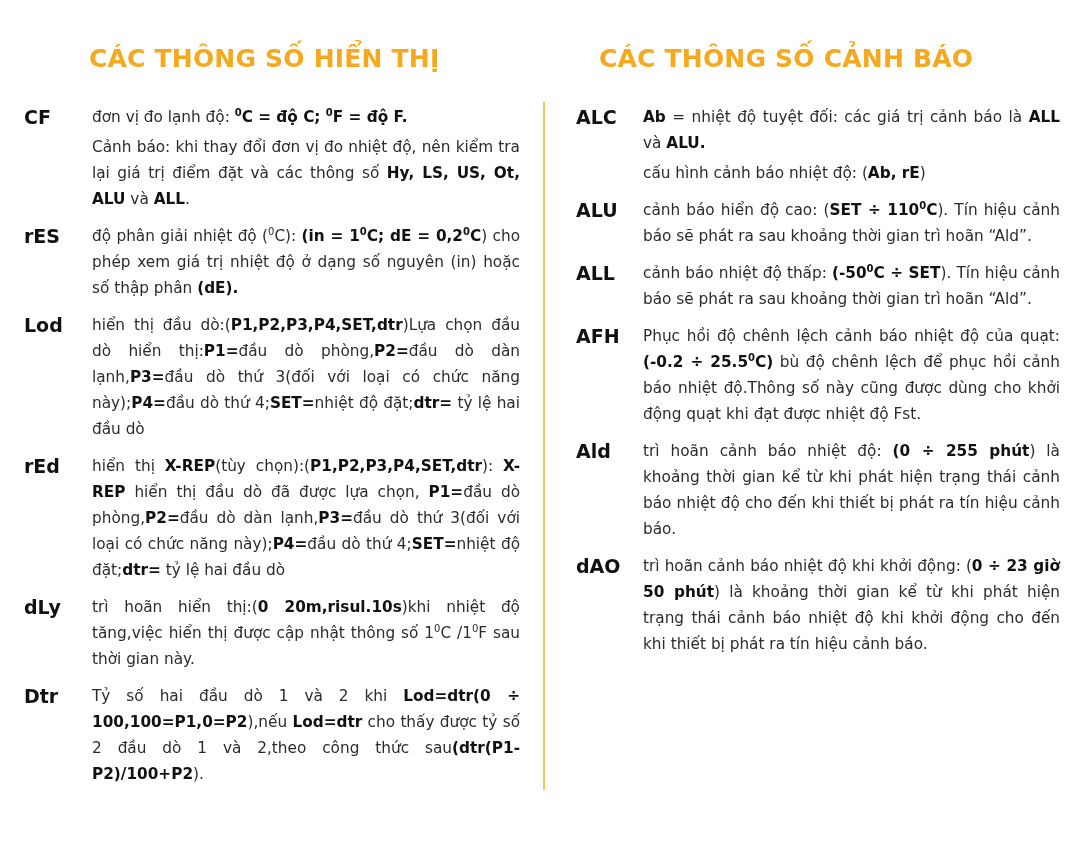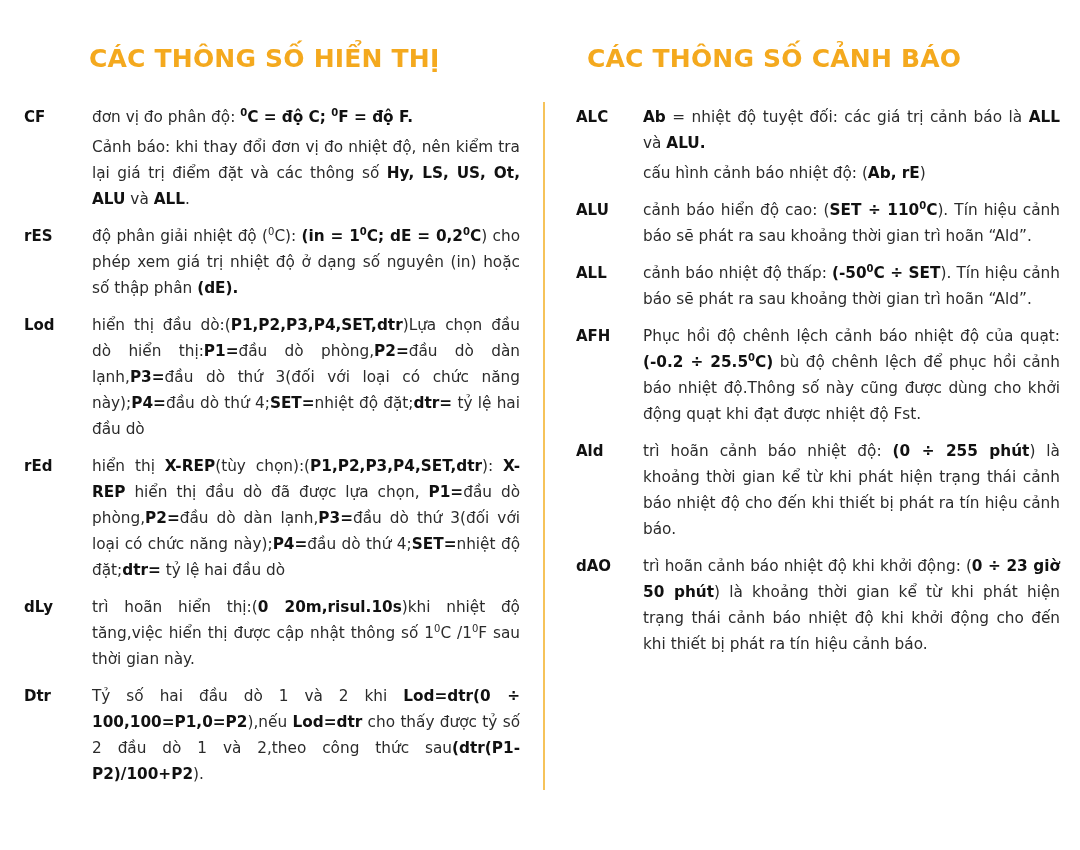--- a/index.html
+++ b/index.html
@@ -26,21 +26,21 @@
       position: absolute;
       top: 44px;
       font-family: "DejaVu Sans", sans-serif;
       font-weight: bold;
       font-size: 25px;
       letter-spacing: 0.2px;
       color: #f4a91e;
       white-space: nowrap;
     }
     .col-left .heading { left: 89px; }
-    .col-right .heading { left: 42px; }
+    .col-right .heading { left: 54px; }
 
     .divider {
       position: absolute;
       left: 543px;
       top: 102px;
       width: 2px;
       height: 688px;
       background: #f6c35a;
     }
 
@@ -52,21 +52,21 @@
     .col-right .params { left: 31px; width: 484px; }
 
     .param {
       display: flex;
       align-items: flex-start;
       margin-bottom: 7px;
     }
     .code {
       flex: 0 0 68px;
       font-weight: bold;
-      font-size: 15px;
+      font-size: 19px;
       line-height: 26px;
       color: #111;
     }
     .col-right .code { flex: 0 0 67px; }
     .desc {
       flex: 1 1 auto;
       font-size: 15.3px;
       line-height: 26px;
       text-align: justify;
       color: #2b2b2b;
@@ -85,21 +85,21 @@
   </style>
 </head>
 <body>
 
 <div class="col col-left">
   <div class="heading">CÁC THÔNG SỐ HIỂN THỊ</div>
   <div class="params">
       <div class="param">
         <div class="code">CF</div>
         <div class="desc">
-          <p><span>đơn vị đo phân độ: </span><sup><b>0</b></sup><b>C = độ C; </b><sup><b>0</b></sup><b>F = độ F.</b></p>
+          <p><span>đơn vị đo lạnh độ: </span><sup><b>0</b></sup><b>C = độ C; </b><sup><b>0</b></sup><b>F = độ F.</b></p>
           <p><span>Cảnh báo: khi thay đổi đơn vị đo nhiệt độ, nên kiểm tra lại giá trị điểm đặt và các thông số </span><b>Hy, LS, US, Ot, ALU</b><span> và </span><b>ALL</b><span>.</span></p>
         </div>
       </div>
       <div class="param">
         <div class="code">rES</div>
         <div class="desc">
           <p><span>độ phân giải nhiệt độ (</span><sup>0</sup><span>C): </span><b>(in = 1</b><sup><b>0</b></sup><b>C; dE = 0,2</b><sup><b>0</b></sup><b>C</b><span>) cho phép xem giá trị nhiệt độ ở dạng số nguyên (in) hoặc số thập phân </span><b>(dE).</b></p>
         </div>
       </div>
       <div class="param">

